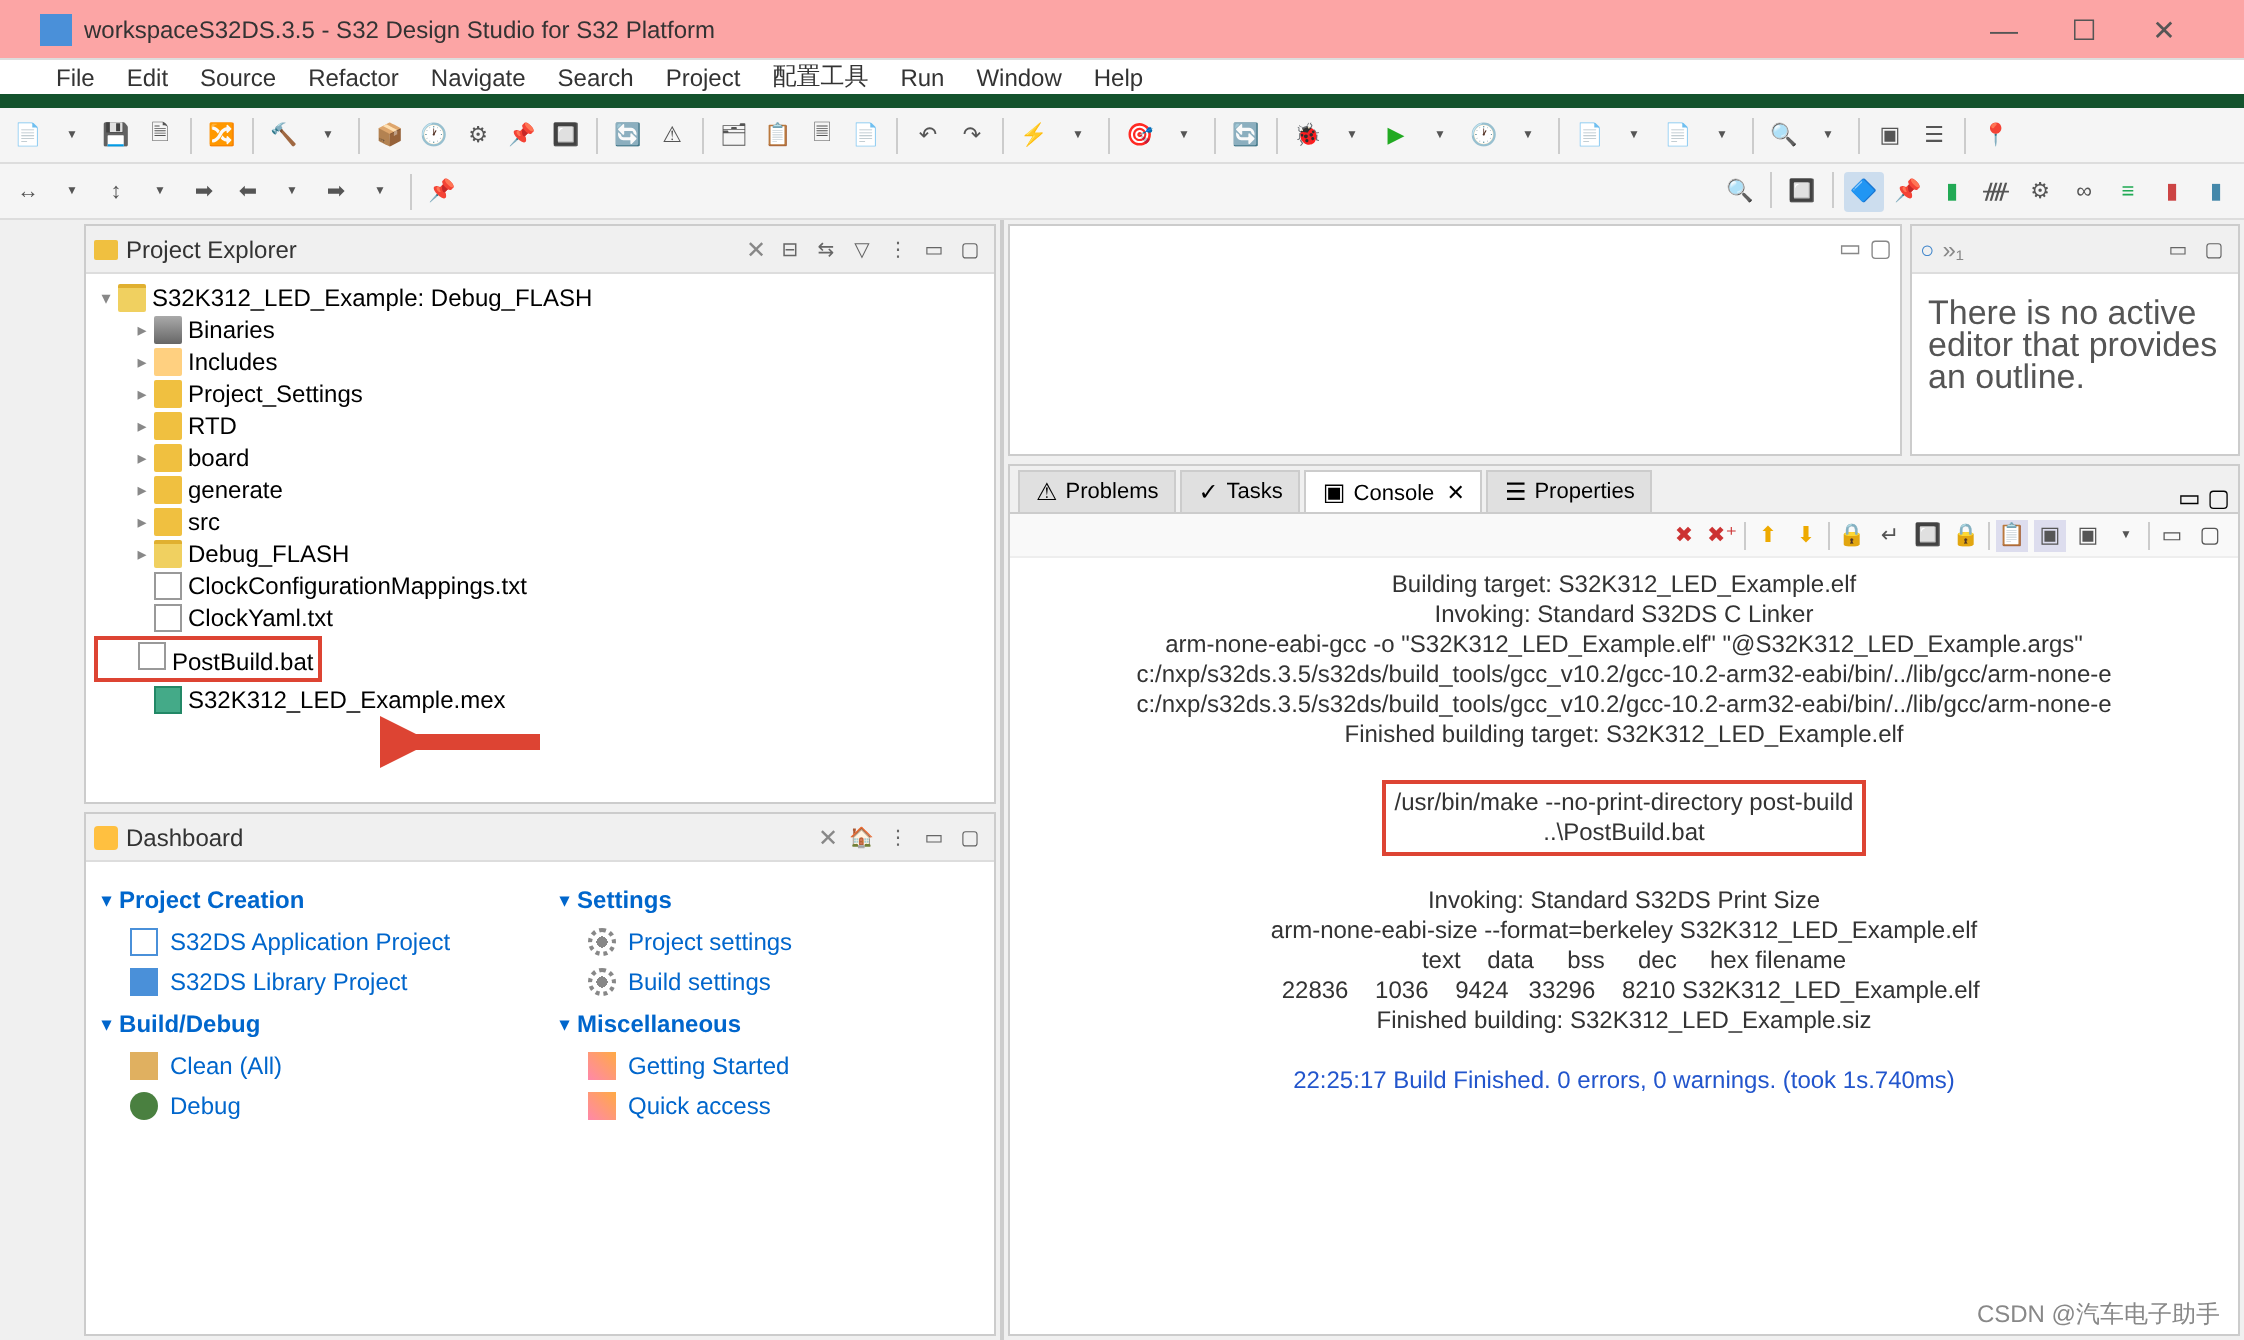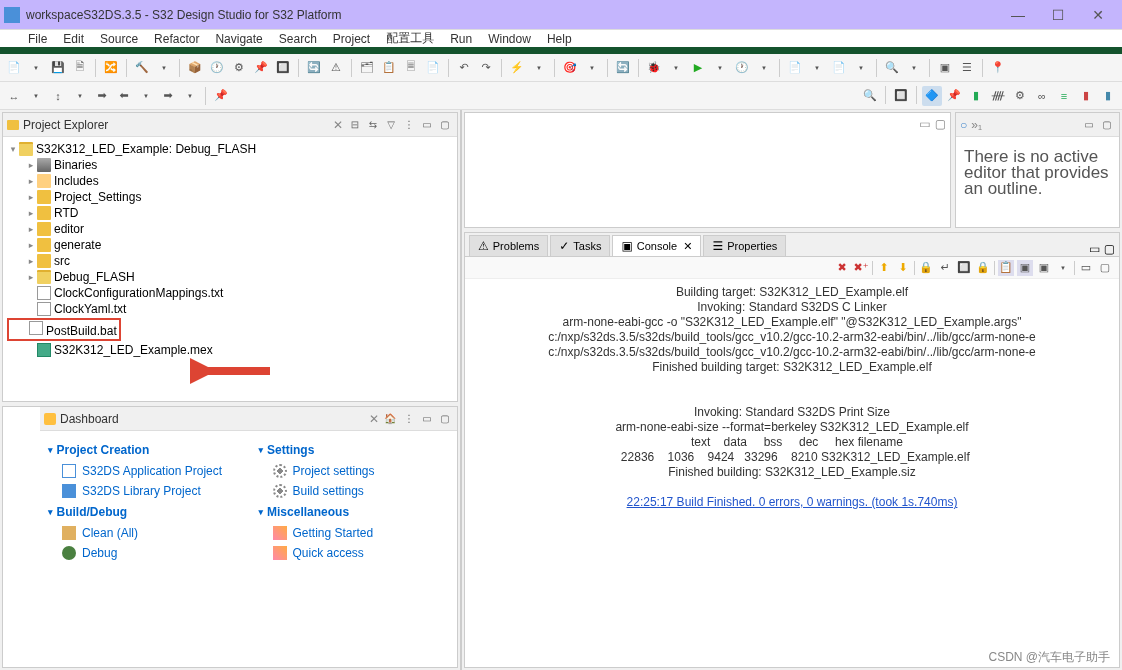--- a/index.html
+++ b/index.html
@@ -1,59 +1,59 @@
 <!DOCTYPE html>
 <html><head>
 <meta charset="utf-8">
 <style>
 * { box-sizing: border-box; margin: 0; padding: 0; font-family: "Segoe UI", Tahoma, sans-serif; font-size: 12px; }
 body { background: #f0f0f0; width: 1122px; height: 670px; overflow: hidden; position: relative; }
-.titlebar { height: 30px; background: #c4b5fd; display: flex; align-items: center; padding: 0 4px; border-bottom: 1px solid #ddd; }
+.titlebar { height: 30px; background: #fca5a5; display: flex; align-items: center; padding: 0 20px; border-bottom: 1px solid #ddd; }
 .titlebar .app-icon { width: 16px; height: 16px; background: #4a90d9; margin-right: 6px; }
 .titlebar .title { flex: 1; color: #333; }
 .win-controls { display: flex; }
 .win-controls div { width: 40px; height: 30px; display: flex; align-items: center; justify-content: center; color: #555; font-size: 14px; cursor: pointer; }
 .menubar { height: 24px; background: #fff; display: flex; align-items: center; padding: 0 20px; border-bottom: 7px solid #14532d; }
 .menubar span { padding: 2px 8px; cursor: pointer; color: #333; }
 .toolbar { height: 28px; background: #f5f5f5; border-bottom: 1px solid #ddd; display: flex; align-items: center; padding: 0 4px; gap: 2px; }
 .toolbar .tb-icon { width: 20px; height: 20px; display: flex; align-items: center; justify-content: center; cursor: pointer; border-radius: 2px; color: #555; font-size: 11px; }
 .toolbar .sep { width: 1px; height: 18px; background: #ccc; margin: 0 3px; }
 .toolbar-right { margin-left: auto; display: flex; gap: 2px; }
-.container { display: flex; height: 560px; }
+.container { display: flex; height: 560px; margin-left: 40px; }
 .left-col { width: 462px; display: flex; flex-direction: column; border-right: 2px solid #ccc; }
 .right-col { flex: 1; display: flex; flex-direction: column; }
 .panel { background: #fff; border: 1px solid #ccc; margin: 2px; display: flex; flex-direction: column; }
 .panel-header { height: 24px; background: #f0f0f0; display: flex; align-items: center; padding: 0 4px; border-bottom: 1px solid #ddd; gap: 4px; }
 .panel-header .ph-title { flex: 1; color: #333; font-weight: normal; }
 .panel-header .ph-tools { display: flex; gap: 2px; }
 .panel-header .ph-tools span { width: 16px; height: 16px; display: flex; align-items: center; justify-content: center; cursor: pointer; color: #666; font-size: 10px; }
 .tree { padding: 4px; overflow: auto; flex: 1; }
 .tree-item { display: flex; align-items: center; padding: 1px 0; cursor: pointer; white-space: nowrap; }
 .tree-item .indent { display: inline-block; }
 .tree-item .arrow { width: 12px; color: #888; font-size: 9px; text-align: center; }
 .tree-item .ti-icon { width: 14px; height: 14px; margin-right: 3px; display: inline-flex; align-items: center; justify-content: center; }
 .highlight-box { border: 2px solid #d43; padding: 1px 2px; }
 .red-arrow { position: absolute; left: 190px; top: 357px; }
-.dashboard { flex: 1; overflow: auto; padding-left: 37px; }
+.dashboard { flex: 1; overflow: auto; }
 .dash-body { display: flex; padding: 8px; gap: 20px; }
 .dash-col { flex: 1; }
 .dash-group-title { color: #0066cc; font-weight: bold; padding: 4px 0; display: flex; align-items: center; gap: 4px; }
 .dash-group-title .caret { color: #0066cc; font-size: 9px; }
 .dash-link { display: flex; align-items: center; gap: 6px; padding: 3px 0 3px 14px; color: #0066cc; cursor: pointer; }
 .dash-link .dl-icon { width: 14px; height: 14px; }
 .editor-area { flex: 1; background: #fff; display: flex; flex-direction: column; margin: 2px; border: 1px solid #ccc; }
 .tab-row { height: 24px; background: #f0f0f0; display: flex; align-items: flex-end; border-bottom: 1px solid #ccc; padding: 0 4px; }
 .tab { padding: 3px 8px; background: #e0e0e0; border: 1px solid #ccc; border-bottom: none; margin-right: 2px; display: flex; align-items: center; gap: 4px; cursor: pointer; font-size: 11px; }
 .tab.active { background: #fff; }
 .console-tools { height: 22px; background: #f9f9f9; display: flex; align-items: center; justify-content: flex-end; padding: 0 6px; gap: 3px; border-bottom: 1px solid #eee; }
 .console-tools span { width: 16px; height: 16px; display: flex; align-items: center; justify-content: center; cursor: pointer; color: #555; font-size: 11px; }
 .console-title { padding: 4px 8px; color: #333; font-size: 11px; }
 .console-body { flex: 1; padding: 6px 8px; font-family: Consolas, monospace; font-size: 11px; line-height: 15px; overflow: auto; white-space: pre; color: #333; position: relative; text-align: center; }
 .console-highlight { border: 2px solid #d43; display: inline-block; padding: 2px 4px; }
-.status-blue { color: #2255cc; text-decoration: underline; }
+.status-blue { color: #2255cc; }
 .outline-panel { width: 165px; background: #fff; border: 1px solid #ccc; margin: 2px; display: flex; flex-direction: column; }
 .outline-msg { padding: 12px 8px; color: #555; font-size: 17px; line-height: 16px; }
 .top-right-row { display: flex; height: 120px; }
 .editor-placeholder { flex: 1; background: #fff; border: 1px solid #ccc; margin: 2px; display: flex; align-items: flex-start; justify-content: flex-end; padding: 4px; }
 .watermark { position: absolute; right: 12px; bottom: 4px; color: #888; font-size: 12px; }
 .ic { display: inline-block; }
 .ic-folder { width: 12px; height: 10px; background: #f0c040; border-radius: 1px; }
 .ic-folder-open { width: 12px; height: 10px; background: #f0d060; border-radius: 1px; border-top: 2px solid #e0b030; }
 .ic-file { width: 10px; height: 12px; background: #fff; border: 1px solid #999; }
 .ic-bin { width: 12px; height: 12px; background: linear-gradient(#aaa,#666); border-radius: 1px; }
@@ -225,21 +225,21 @@
           <div class="tree-item">
             <span class="indent" style="width:18px"></span>
             <span class="arrow">▸</span>
             <span class="ic ic-folder ti-icon"></span>
             <span>RTD</span>
           </div>
           <div class="tree-item">
             <span class="indent" style="width:18px"></span>
             <span class="arrow">▸</span>
             <span class="ic ic-folder ti-icon"></span>
-            <span>editor</span>
+            <span>board</span>
           </div>
           <div class="tree-item">
             <span class="indent" style="width:18px"></span>
             <span class="arrow">▸</span>
             <span class="ic ic-folder ti-icon"></span>
             <span>generate</span>
           </div>
           <div class="tree-item">
             <span class="indent" style="width:18px"></span>
             <span class="arrow">▸</span>
@@ -358,21 +358,22 @@
         <span style="width:1px;background:#ccc;height:14px"></span>
         <span>▭</span>
         <span>▢</span>
       </div>
       <div class="console-body" id="console"><div>Building target: S32K312_LED_Example.elf
 Invoking: Standard S32DS C Linker
 arm-none-eabi-gcc -o "S32K312_LED_Example.elf" "@S32K312_LED_Example.args"
 c:/nxp/s32ds.3.5/s32ds/build_tools/gcc_v10.2/gcc-10.2-arm32-eabi/bin/../lib/gcc/arm-none-e
 c:/nxp/s32ds.3.5/s32ds/build_tools/gcc_v10.2/gcc-10.2-arm32-eabi/bin/../lib/gcc/arm-none-e
 Finished building target: S32K312_LED_Example.elf
- </div><div> 
+ </div><div class="console-highlight">/usr/bin/make --no-print-directory post-build
+..\PostBuild.bat</div><div> 
 Invoking: Standard S32DS Print Size
 arm-none-eabi-size --format=berkeley S32K312_LED_Example.elf
    text    data     bss     dec     hex filename
   22836    1036    9424   33296    8210 S32K312_LED_Example.elf
 Finished building: S32K312_LED_Example.siz
  
 </div><div class="status-blue">22:25:17 Build Finished. 0 errors, 0 warnings. (took 1s.740ms)</div></div>
     </div>
   </div>
 </div>

